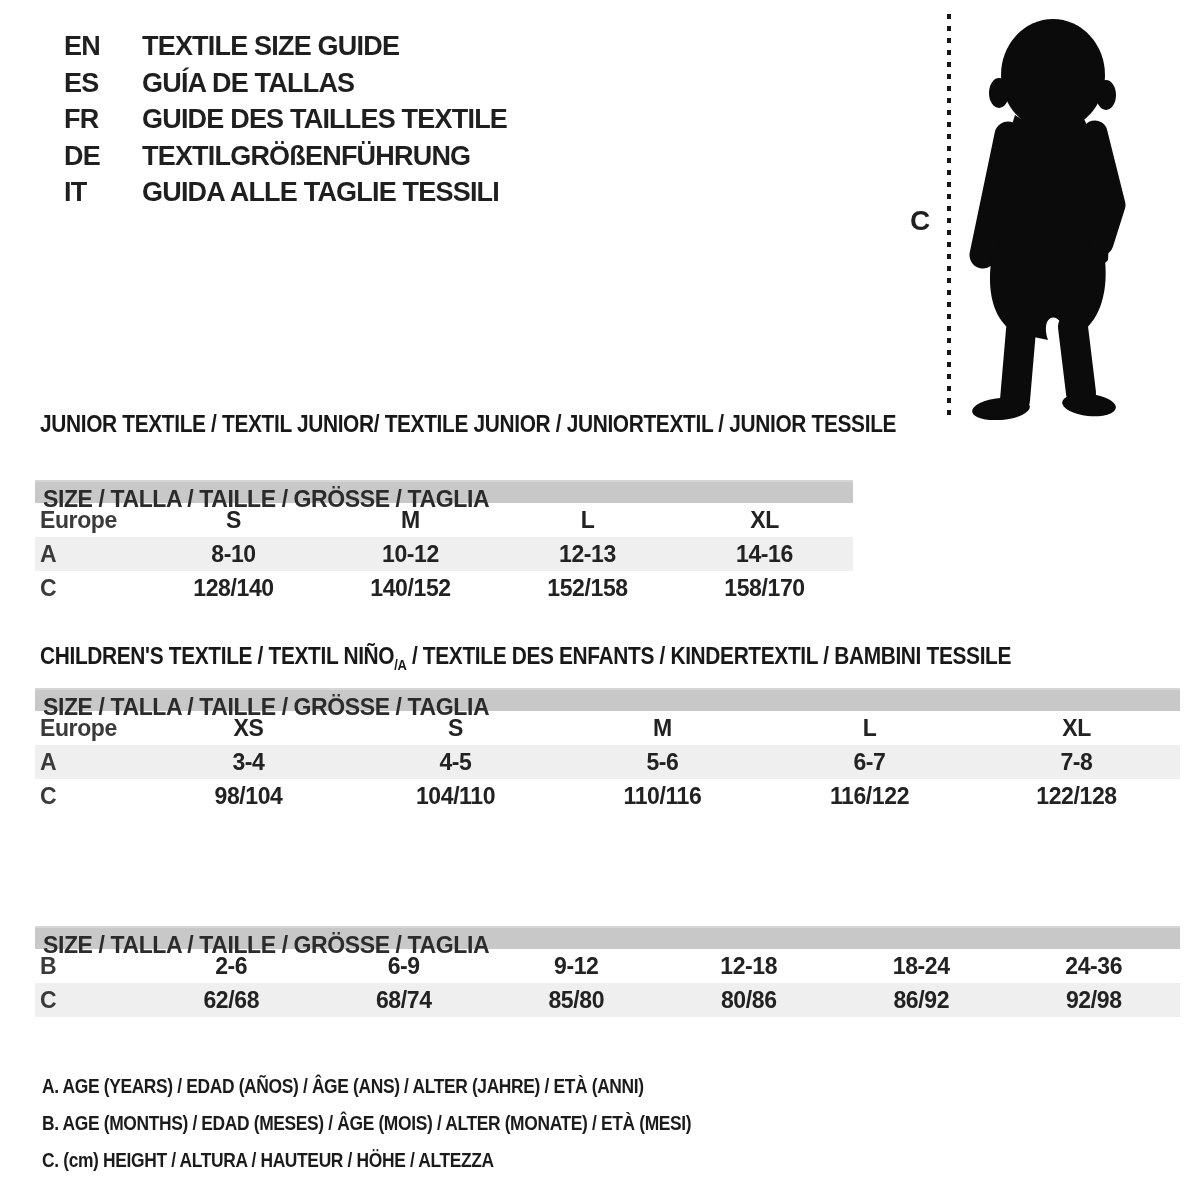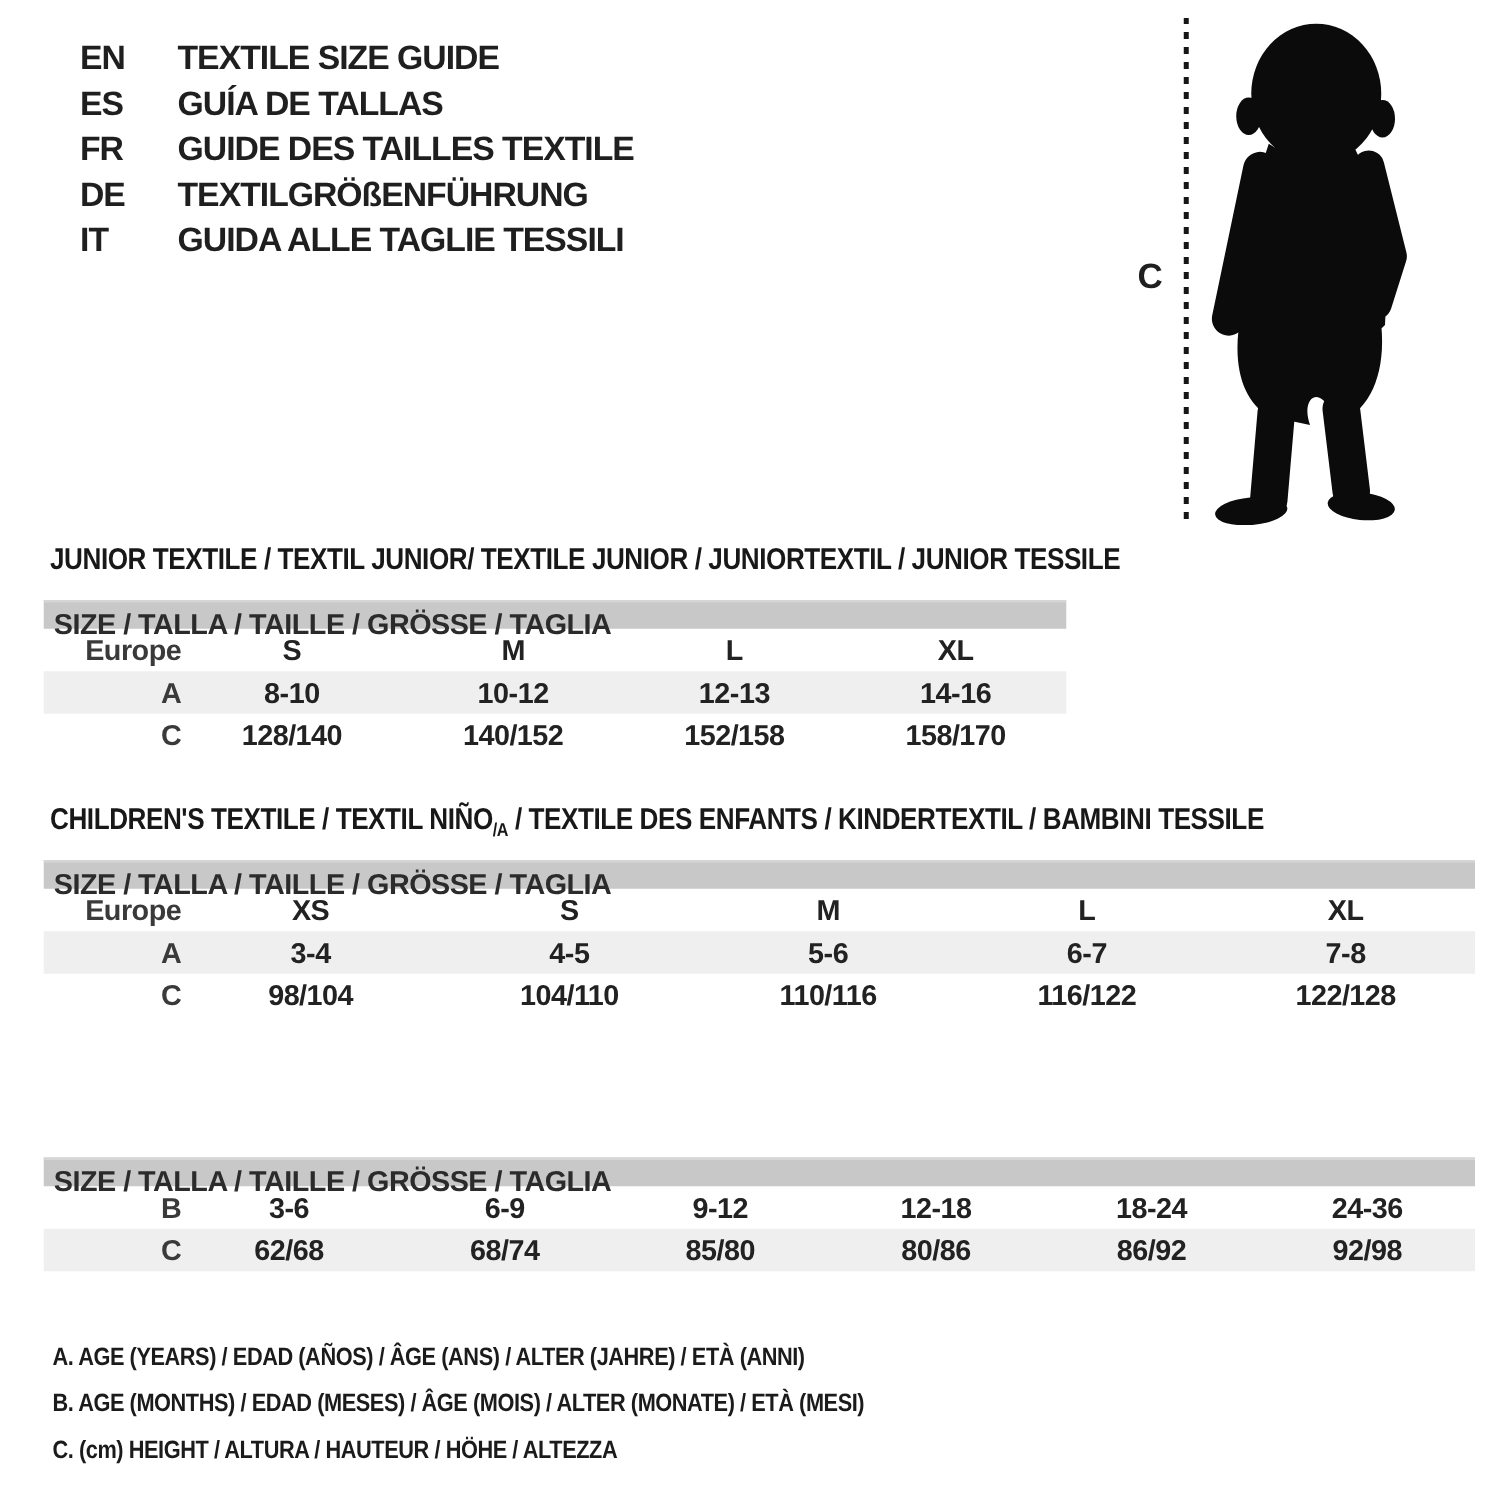--- a/index.html
+++ b/index.html
@@ -34,28 +34,28 @@
 
   
   .size-table { position: absolute; }
   .size-table .hdr {
     height: 23px; background: #c8c8c8; font-size: 23px; line-height: 35px;
     padding-left: 8px; letter-spacing: -0.4px; color: #2b2b2b;
     border-top: 2px solid #d6d6d6; box-sizing: border-box;
   }
   .size-table .row { display: flex; height: 34px; align-items: center; font-size: 23px; letter-spacing: -0.4px; }
   .row.shaded { background: #efefef; }
-  .cell-label { flex: 0 0 105px; padding-left: 5px; color: #3a3a3a; text-align: right; }
+  .cell-label { flex: 0 0 105px; padding-left: 5px; color: #3a3a3a; }
   .cell { flex: 1 1 0; text-align: center; color: #222; }
 
   #junior-table   { left: 35px; top: 480px; width: 818px; }
   #children-table { left: 35px; top: 688px; width: 1145px; }
   #babies-table   { left: 35px; top: 926px; width: 1145px; }
 
-  #junior-title   { left: 40px; top: 434px; }
+  #junior-title   { left: 40px; top: 410px; }
   #children-title { left: 40px; top: 642px; text-decoration: underline; }
   #babies-title   { left: 40px; top: 848px; line-height: 34px; }
 
   
   .legend { position: absolute; left: 42px; top: 1068px; font-size: 20px; line-height: 37px; letter-spacing: -0.4px; color: #1b1b1b; }
 </style>
 </head>
 <body>
 
 <div class="canvas">
@@ -163,21 +163,21 @@
       <span class="cell">110/116</span>
       <span class="cell">116/122</span>
       <span class="cell">122/128</span>
     </div>
   </div>
 
   <div class="size-table" id="babies-table">
     <div class="hdr">SIZE / TALLA / TAILLE / GRÖSSE / TAGLIA</div>
     <div class="row">
       <span class="cell-label">B</span>
-      <span class="cell">3-6</span>
+      <span class="cell">2-6</span>
       <span class="cell">6-9</span>
       <span class="cell">9-12</span>
       <span class="cell">12-18</span>
       <span class="cell">18-24</span>
       <span class="cell">24-36</span>
     </div>
     <div class="row shaded">
       <span class="cell-label">C</span>
       <span class="cell">62/68</span>
       <span class="cell">68/74</span>

